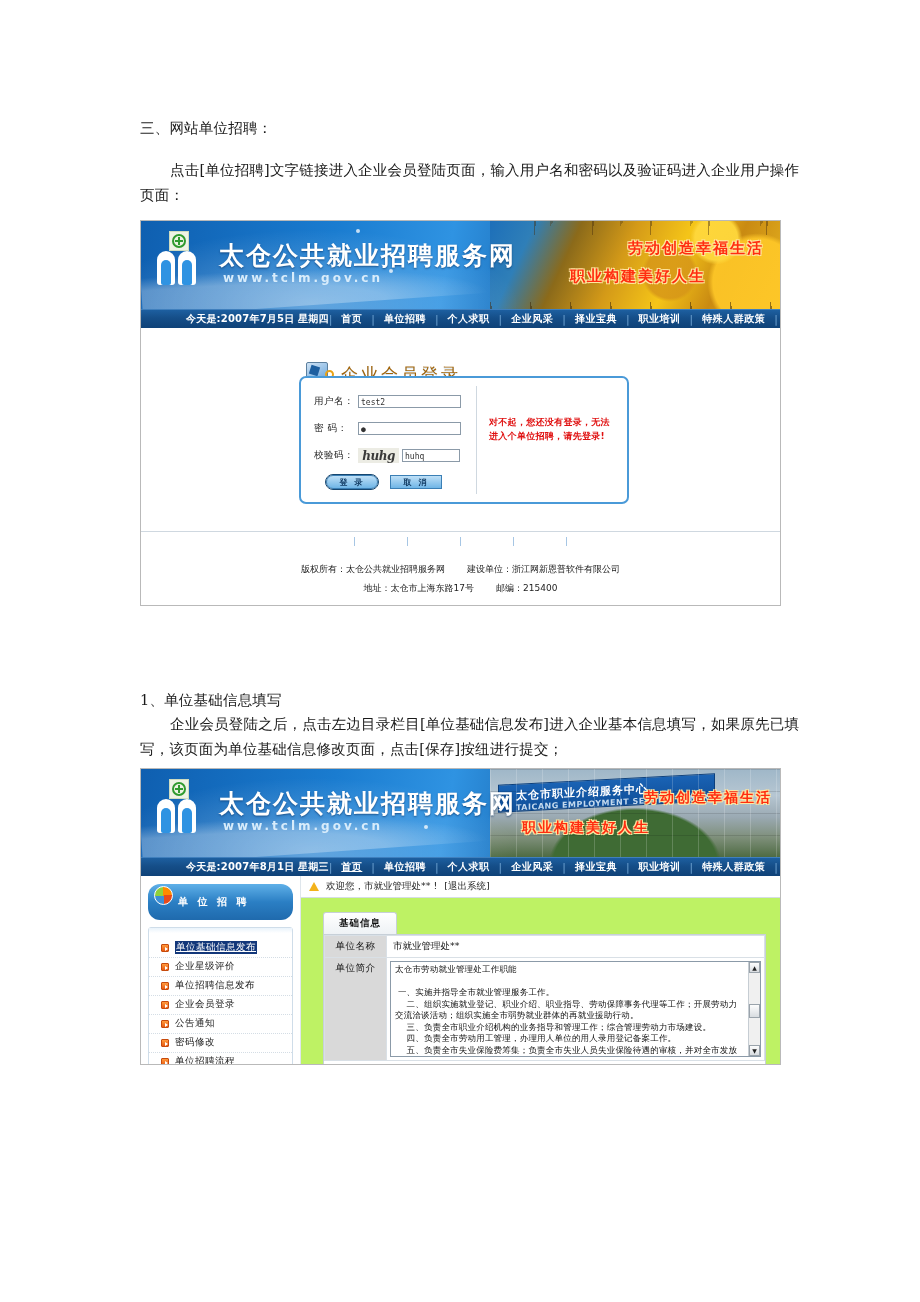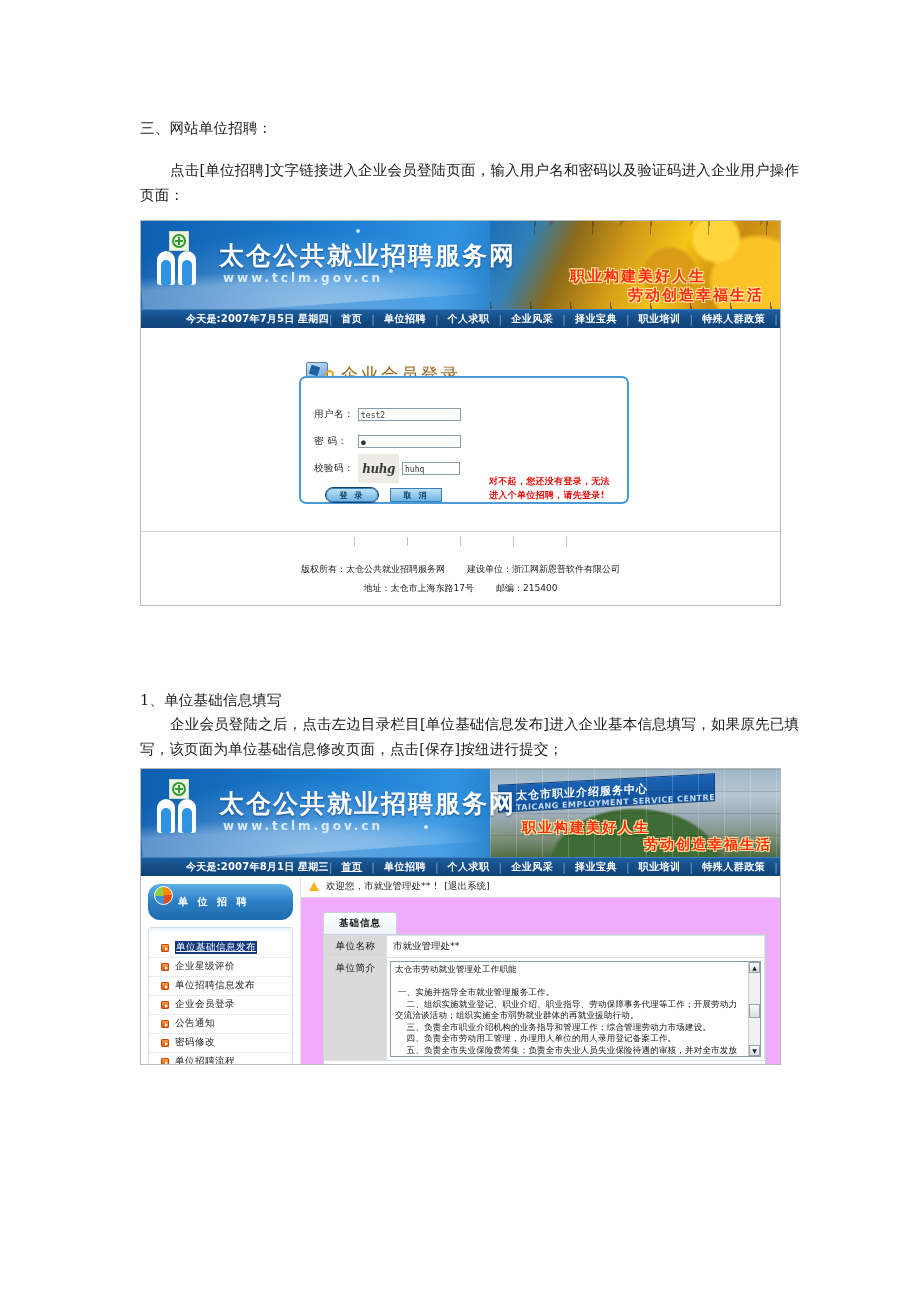--- a/index.html
+++ b/index.html
@@ -135,21 +135,21 @@
   }
   .site-url{
     position:absolute; left:82px; top:50px;
     color:#d8ecfb; font-size:12px; letter-spacing:3px; font-weight:bold;
   }
   .slogan{
     position:absolute; z-index:4; white-space:nowrap;
     color:#ff2d10; font-size:15px; font-weight:bold; letter-spacing:2px;
     text-shadow:1px 1px 0 #ffe6a0, -1px -1px 0 #ffe6a0, 1px -1px 0 #ffe6a0, -1px 1px 0 #ffe6a0;
   }
-  .slogan-a{ right:16px; top:18px;margin-top:47px; }
+  .slogan-a{ right:16px; top:18px; }
   .slogan-b{ right:74px; top:46px; }
   #shot-admin .slogan-a{ right:8px; top:20px; font-size:14px; }
   #shot-admin .slogan-b{ right:130px; top:50px; font-size:14px; }
 
   
   .navbar{
     height:19px; width:100%;
     background:linear-gradient(180deg,#1d5fa0 0%,#154e88 45%,#0f4278 100%);
     border-top:1px solid #3f7fbd;
     display:flex; align-items:center;
@@ -200,35 +200,35 @@
     text-shadow:0 1px 0 #cfe6fa;
   }
   .login-head-en{
     color:#9aa7b2; font-size:11px; font-weight:bold; letter-spacing:4px;
     margin-left:6px; align-self:flex-end; padding-bottom:2px;margin-top:41px;
   }
   .login-box{
     position:absolute; left:158px; top:48px; width:330px; height:128px;
     border:2px solid #4a9ad8; border-radius:7px; background:#fff;
   }
-  .login-box-inner{ display:flex; height:100%;align-items:flex-end; }
+  .login-box-inner{ display:flex; height:100%; }
   .login-left{ width:175px; padding:13px 0 0 13px; }
   .login-divider{ width:1px; background:#cfd8e0; margin:8px 0; }
   .login-right{ flex:1; padding:29px 8px 0 12px; }
   .form-row{ display:flex; align-items:center; height:21px; margin-bottom:6px; }
   .form-label{ width:44px; font-size:9.5px; color:#222; white-space:nowrap; letter-spacing:0.5px; }
   .txt-input{
     width:103px; height:13px; border:1px solid #8b9aa8;
     background:#fff; font-size:8px; color:#333;
     padding:0 2px; line-height:13px; overflow:hidden; white-space:nowrap;
     font-family:"DejaVu Sans Mono","Liberation Mono",monospace;
   }
   .txt-input.short{ width:58px; }
   .captcha-img{
-    width:41px; height:29px; margin-right:3px;
+    width:41px; height:15px; margin-right:3px;
     background:#ecece4;
     border:0;
     display:flex; align-items:center; justify-content:center;
     font-family:"DejaVu Serif","Liberation Serif",serif;
     font-size:12px; font-weight:bold; color:#3a3a3a;
     letter-spacing:-0.5px; font-style:italic;
   }
   .captcha-cell{ display:flex; align-items:center; }
   .btn-row{ display:flex; gap:12px; margin:9px 0 0 12px; }
   .blue-btn{
@@ -304,21 +304,21 @@
   }
   .menu-bullet::after{
     content:""; position:absolute; left:2.5px; top:2px;
     border-left:3px solid #fff; border-top:2px solid transparent; border-bottom:2px solid transparent;
   }
   .menu-item.active .menu-label{
     background:#12377a; color:#ffffff; text-decoration:underline;
     padding:0 1px;
   }
 
-  .admin-main{ flex:1; background:#f0abfc; position:relative; }
+  .admin-main{ flex:1; background:#bef264; position:relative; }
   .welcome-bar{
     height:22px; border-bottom:1px solid #d5dde4;
     display:flex; align-items:center; gap:7px; padding-left:8px;
     font-size:9.5px; color:#222; background:#ffffff;
   }
   .welcome-arrow{
     width:0; height:0; border-left:5px solid transparent; border-right:5px solid transparent;
     border-bottom:9px solid #f3b21b;
   }
   .welcome-bar .logout{ color:#222; cursor:pointer; }

